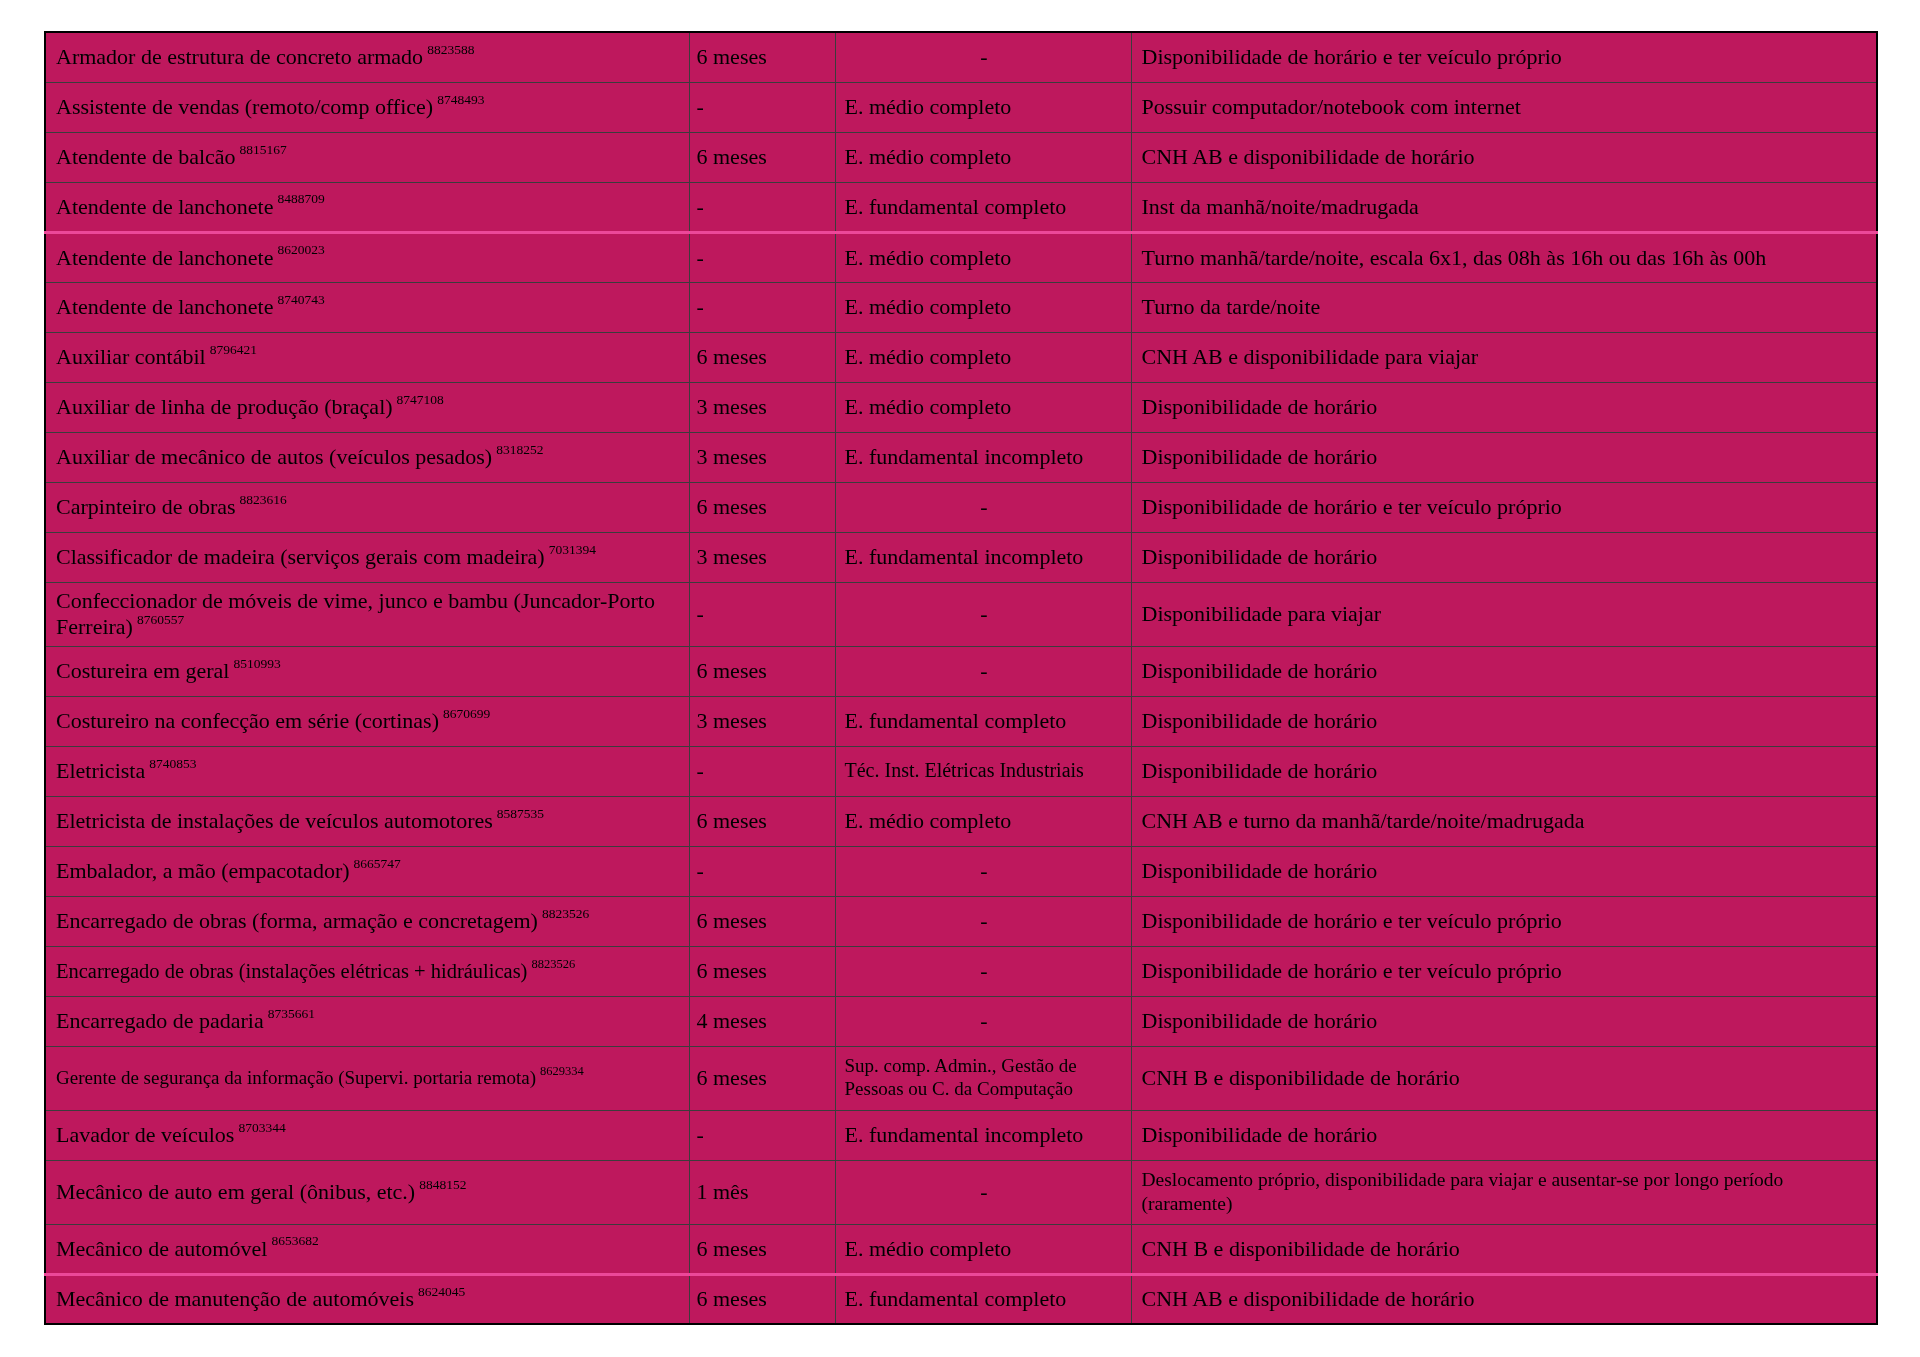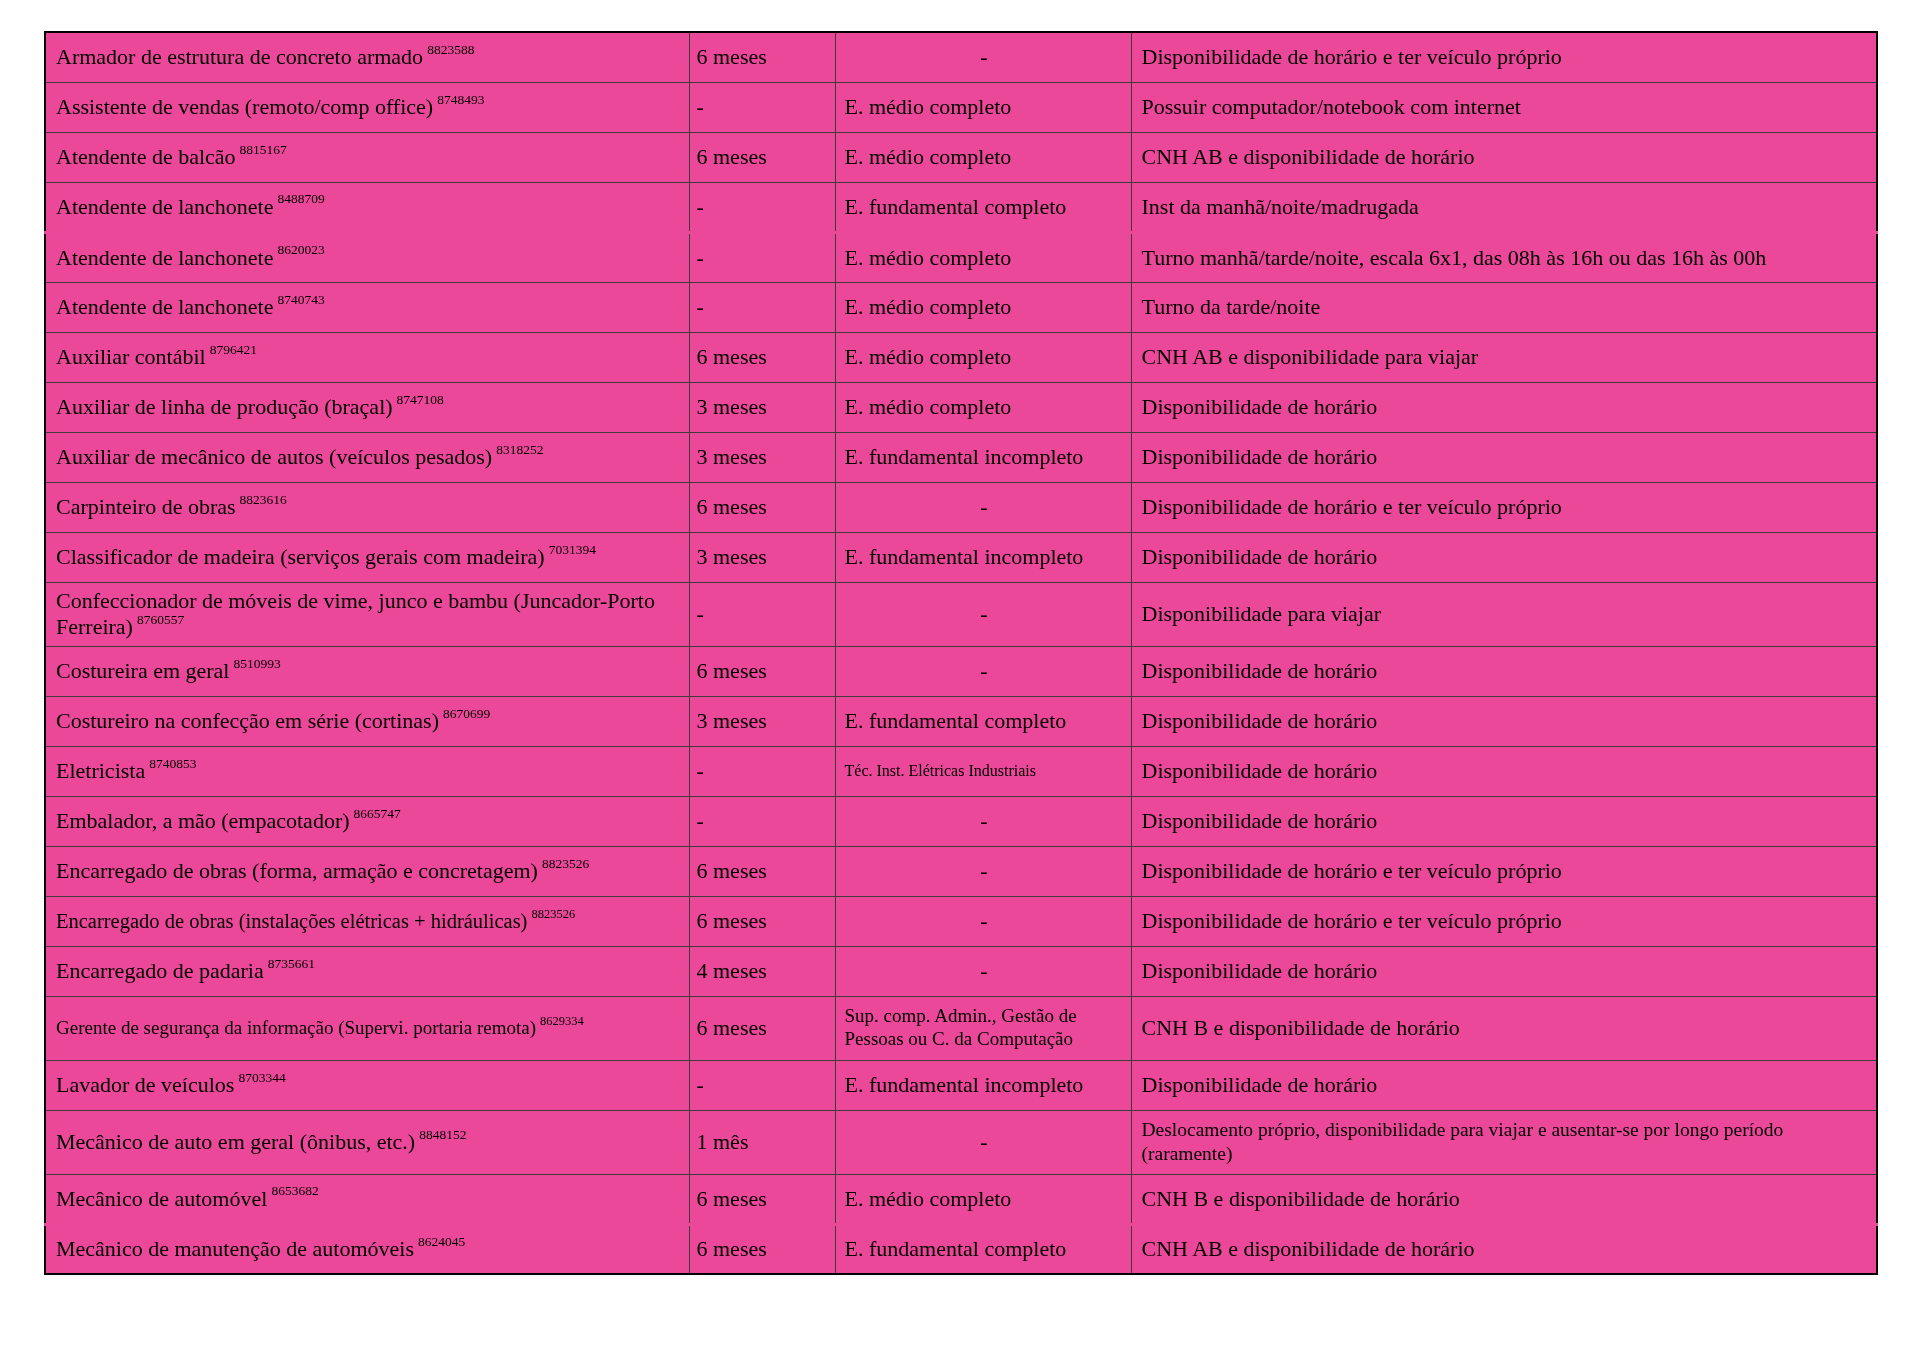--- a/index.html
+++ b/index.html
@@ -15,21 +15,21 @@
   .sheet {
     position: absolute;
     left: 44px;
     top: 31px;
   }
   table.vacancies {
     border-collapse: collapse;
     table-layout: fixed;
     width: 1832px;
     border: 2px solid #000000;
-    background: #ec4899;
+    background: #be185d;
   }
   col.col-title { width: 644px; }
   col.col-exp   { width: 146px; }
   col.col-edu   { width: 296px; }
   col.col-req   { width: 746px; }
 
   td {
     border: 1px solid #3c3c3c;
     vertical-align: middle;
     font-size: 22px;
@@ -52,21 +52,21 @@
     font-size: 13.5px;
     line-height: 0;
     position: relative;
     top: -0.15em;
     margin-left: 4px;
     letter-spacing: 0;
   }
   td.sm-title { font-size: 20.5px; }
   td.xs-title { font-size: 19px; }
   td.xs-title sup, td.sm-title sup { font-size: 12.5px; }
-  td.sm-edu { font-size: 16px; margin-left: 20px; }
+  td.sm-edu { font-size: 20px; margin-left: 20px; }
   td.xs-edu { font-size: 19px; line-height: 1.2; }
   td.sm-req { font-size: 19.5px; line-height: 1.25; }
 </style>
 </head>
 <body>
 
 <div class="sheet">
   <table class="vacancies">
     <colgroup>
       <col class="col-title">
@@ -159,20 +159,26 @@
           <td class="c-edu">E. fundamental completo</td>
           <td class="c-req">Disponibilidade de horário</td>
         </tr>
         <tr>
           <td class="c-title"><span>Eletricista</span><sup>8740853</sup></td>
           <td class="c-exp">-</td>
           <td class="c-edu sm-edu">Téc. Inst. Elétricas Industriais</td>
           <td class="c-req">Disponibilidade de horário</td>
         </tr>
         <tr>
+          <td class="c-title"><span>Eletricista de instalações de veículos automotores</span><sup>8587535</sup></td>
+          <td class="c-exp">6 meses</td>
+          <td class="c-edu">E. médio completo</td>
+          <td class="c-req">CNH AB e turno da manhã/tarde/noite/madrugada</td>
+        </tr>
+        <tr>
           <td class="c-title"><span>Embalador, a mão (empacotador)</span><sup>8665747</sup></td>
           <td class="c-exp">-</td>
           <td class="c-edu center">-</td>
           <td class="c-req">Disponibilidade de horário</td>
         </tr>
         <tr>
           <td class="c-title"><span>Encarregado de obras (forma, armação e concretagem)</span><sup>8823526</sup></td>
           <td class="c-exp">6 meses</td>
           <td class="c-edu center">-</td>
           <td class="c-req">Disponibilidade de horário e ter veículo próprio</td>

